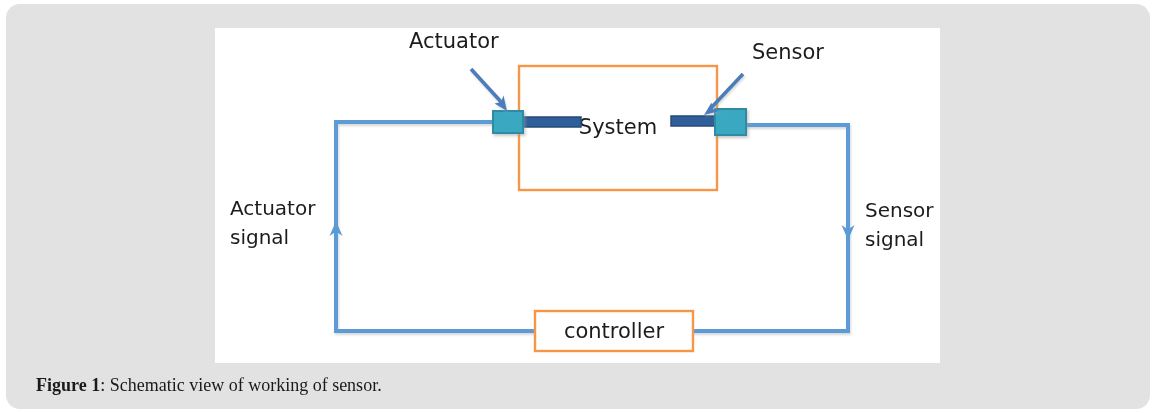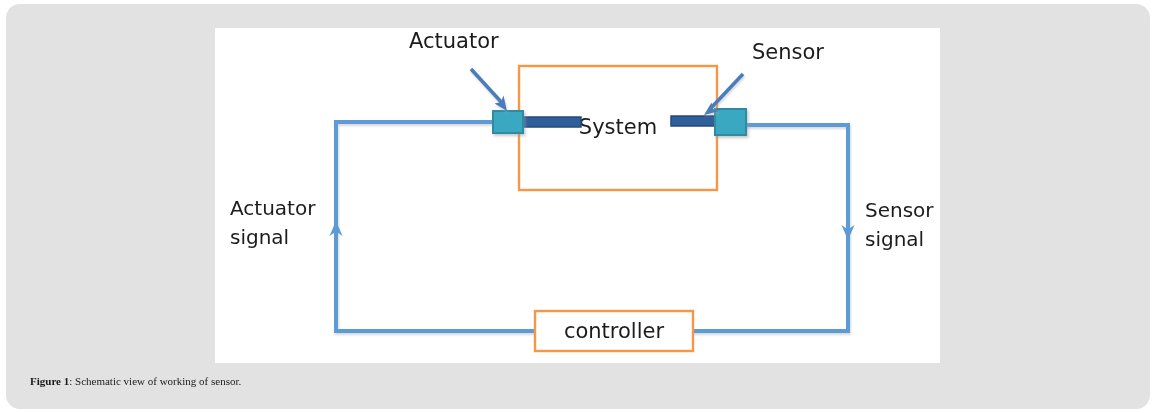--- a/index.html
+++ b/index.html
@@ -47,25 +47,25 @@
     font-family: "DejaVu Sans", sans-serif;
     fill: #1c1c1c;
   }
   .lbl-callout { font-size: 21px; }
   .lbl-system  { font-size: 21px; }
   .lbl-controller { font-size: 21px; }
   .lbl-signal  { font-size: 20px; }
 
   #figure-caption {
     position: absolute;
-    left: 24px;
+    left: 30px;
     top: 371px;
     width: 1000px;
     font-family: "Liberation Serif", serif;
-    font-size: 11px;
+    font-size: 18px;
     color: #1a1a1a;
     white-space: nowrap;
   }
   #figure-caption .cap-num {
     font-weight: bold;
   }
 </style>
 </head>
 <body>
 

